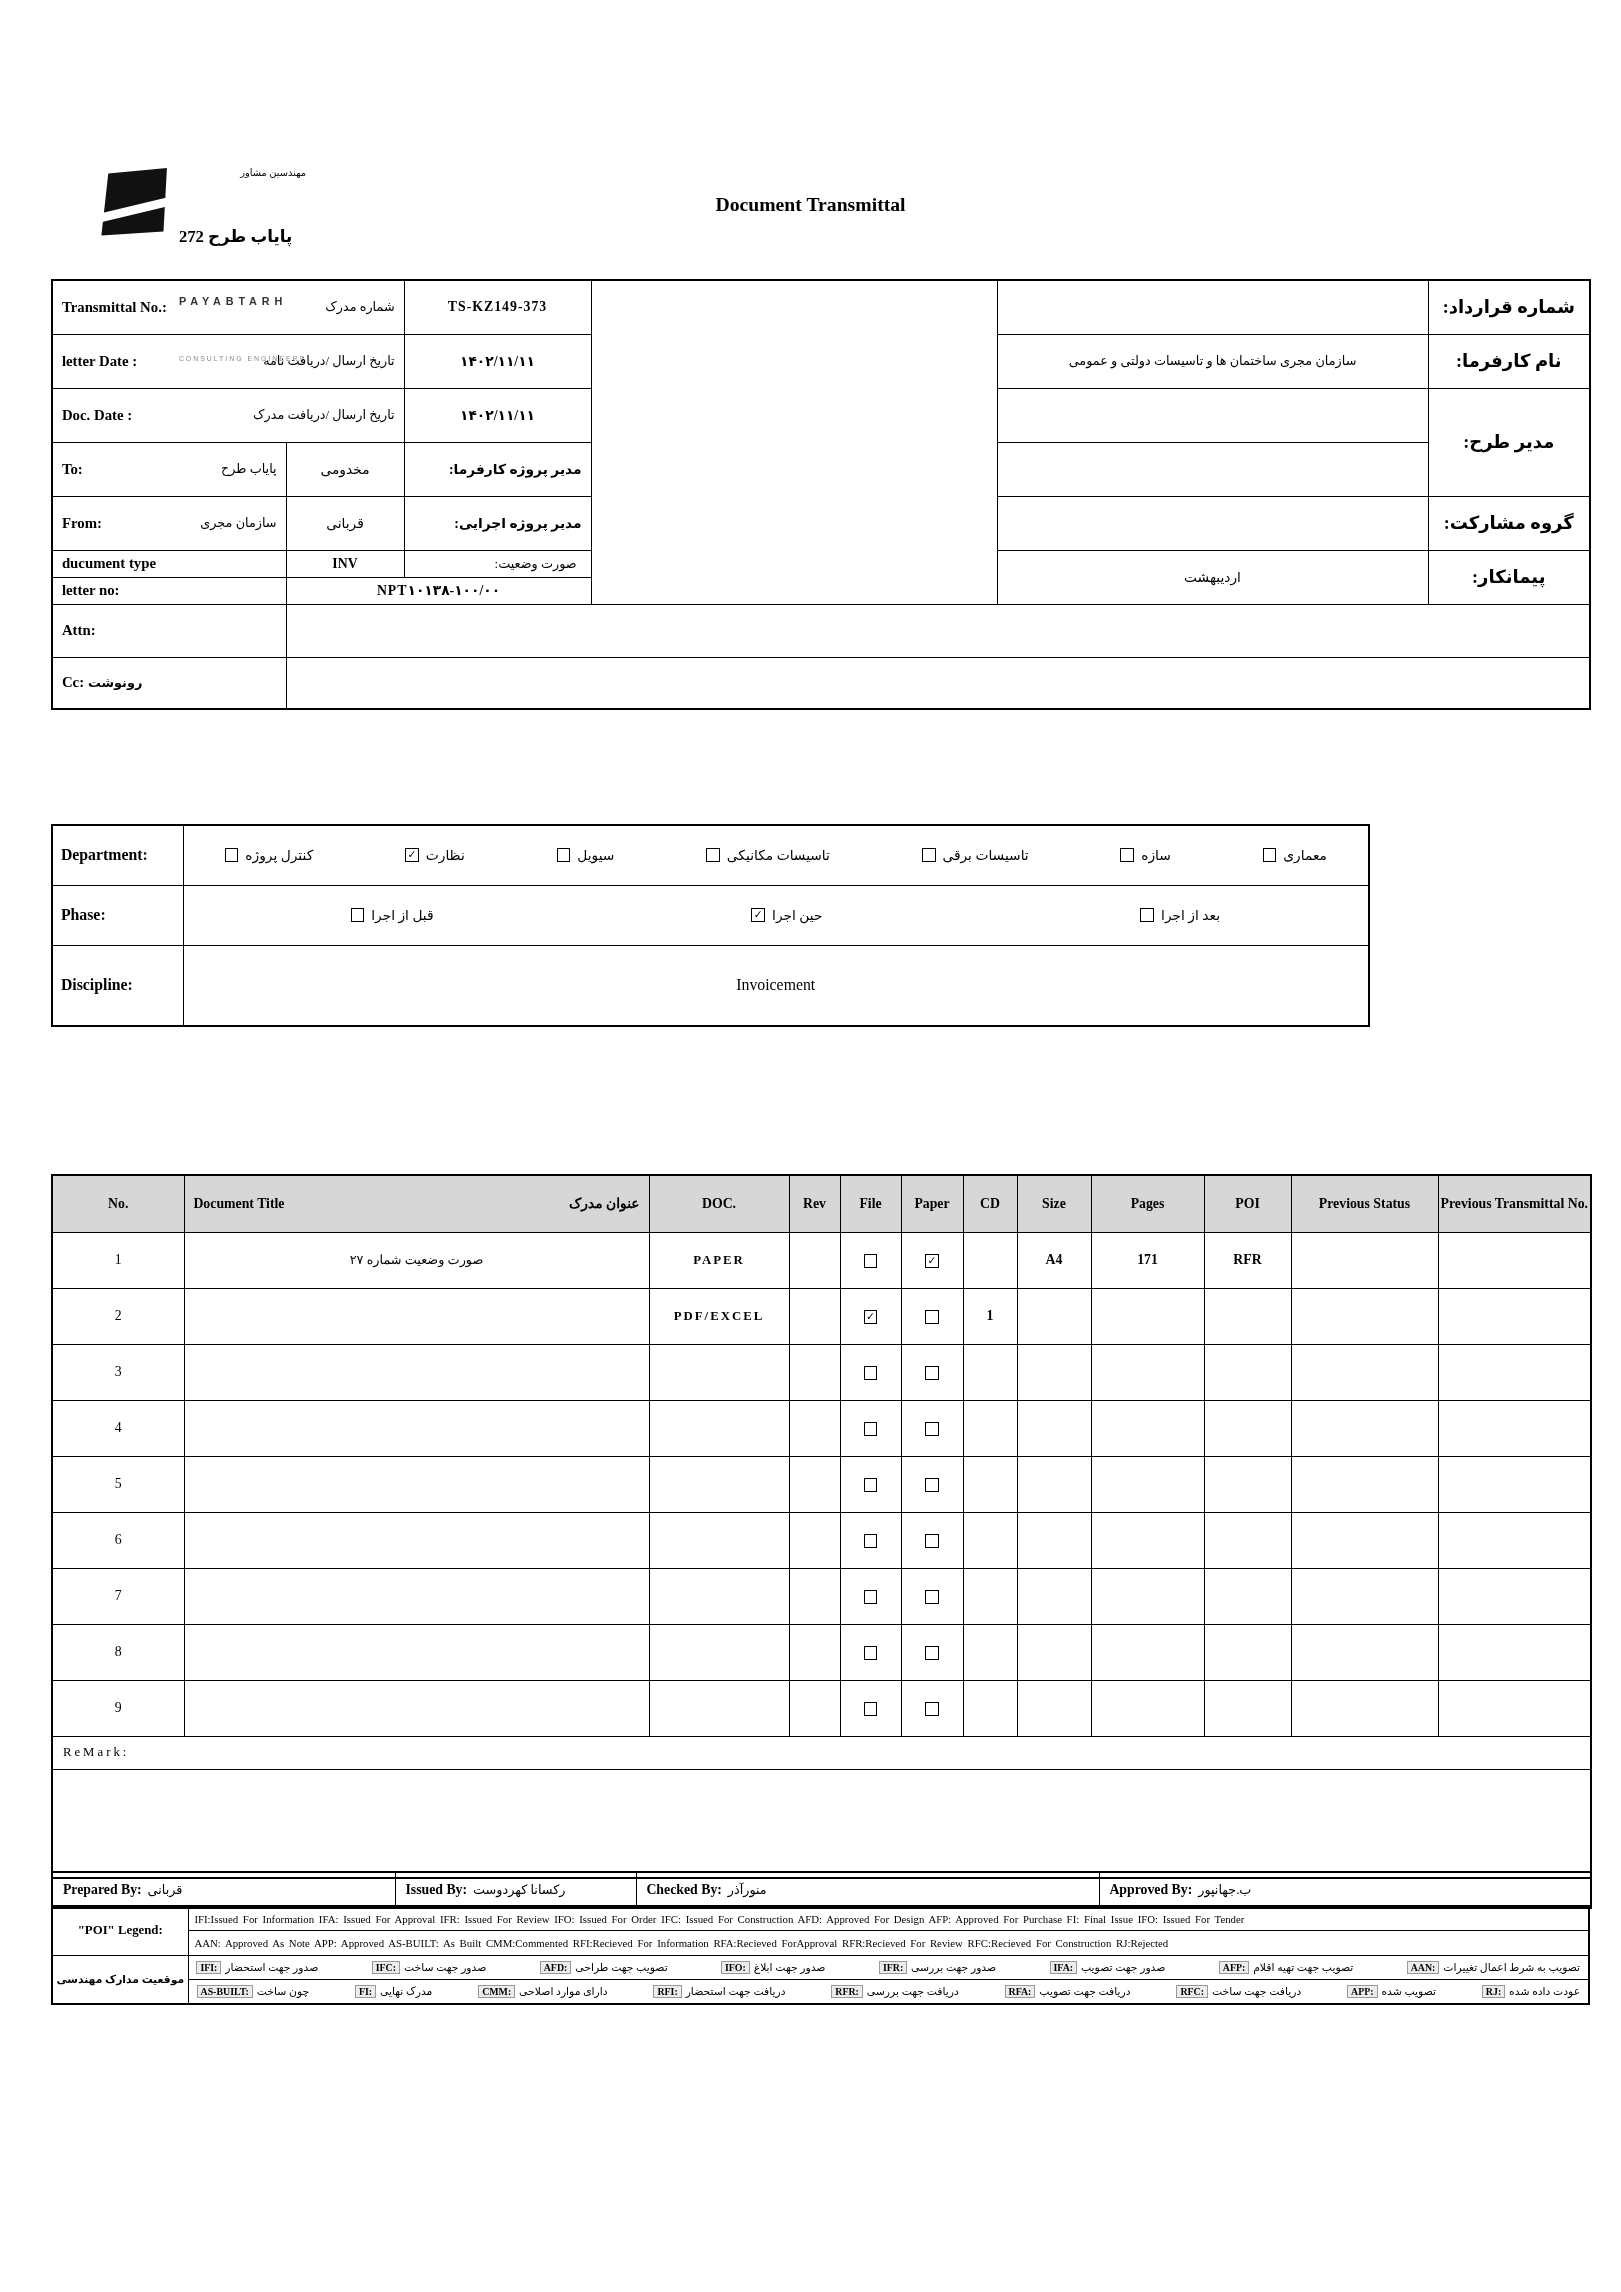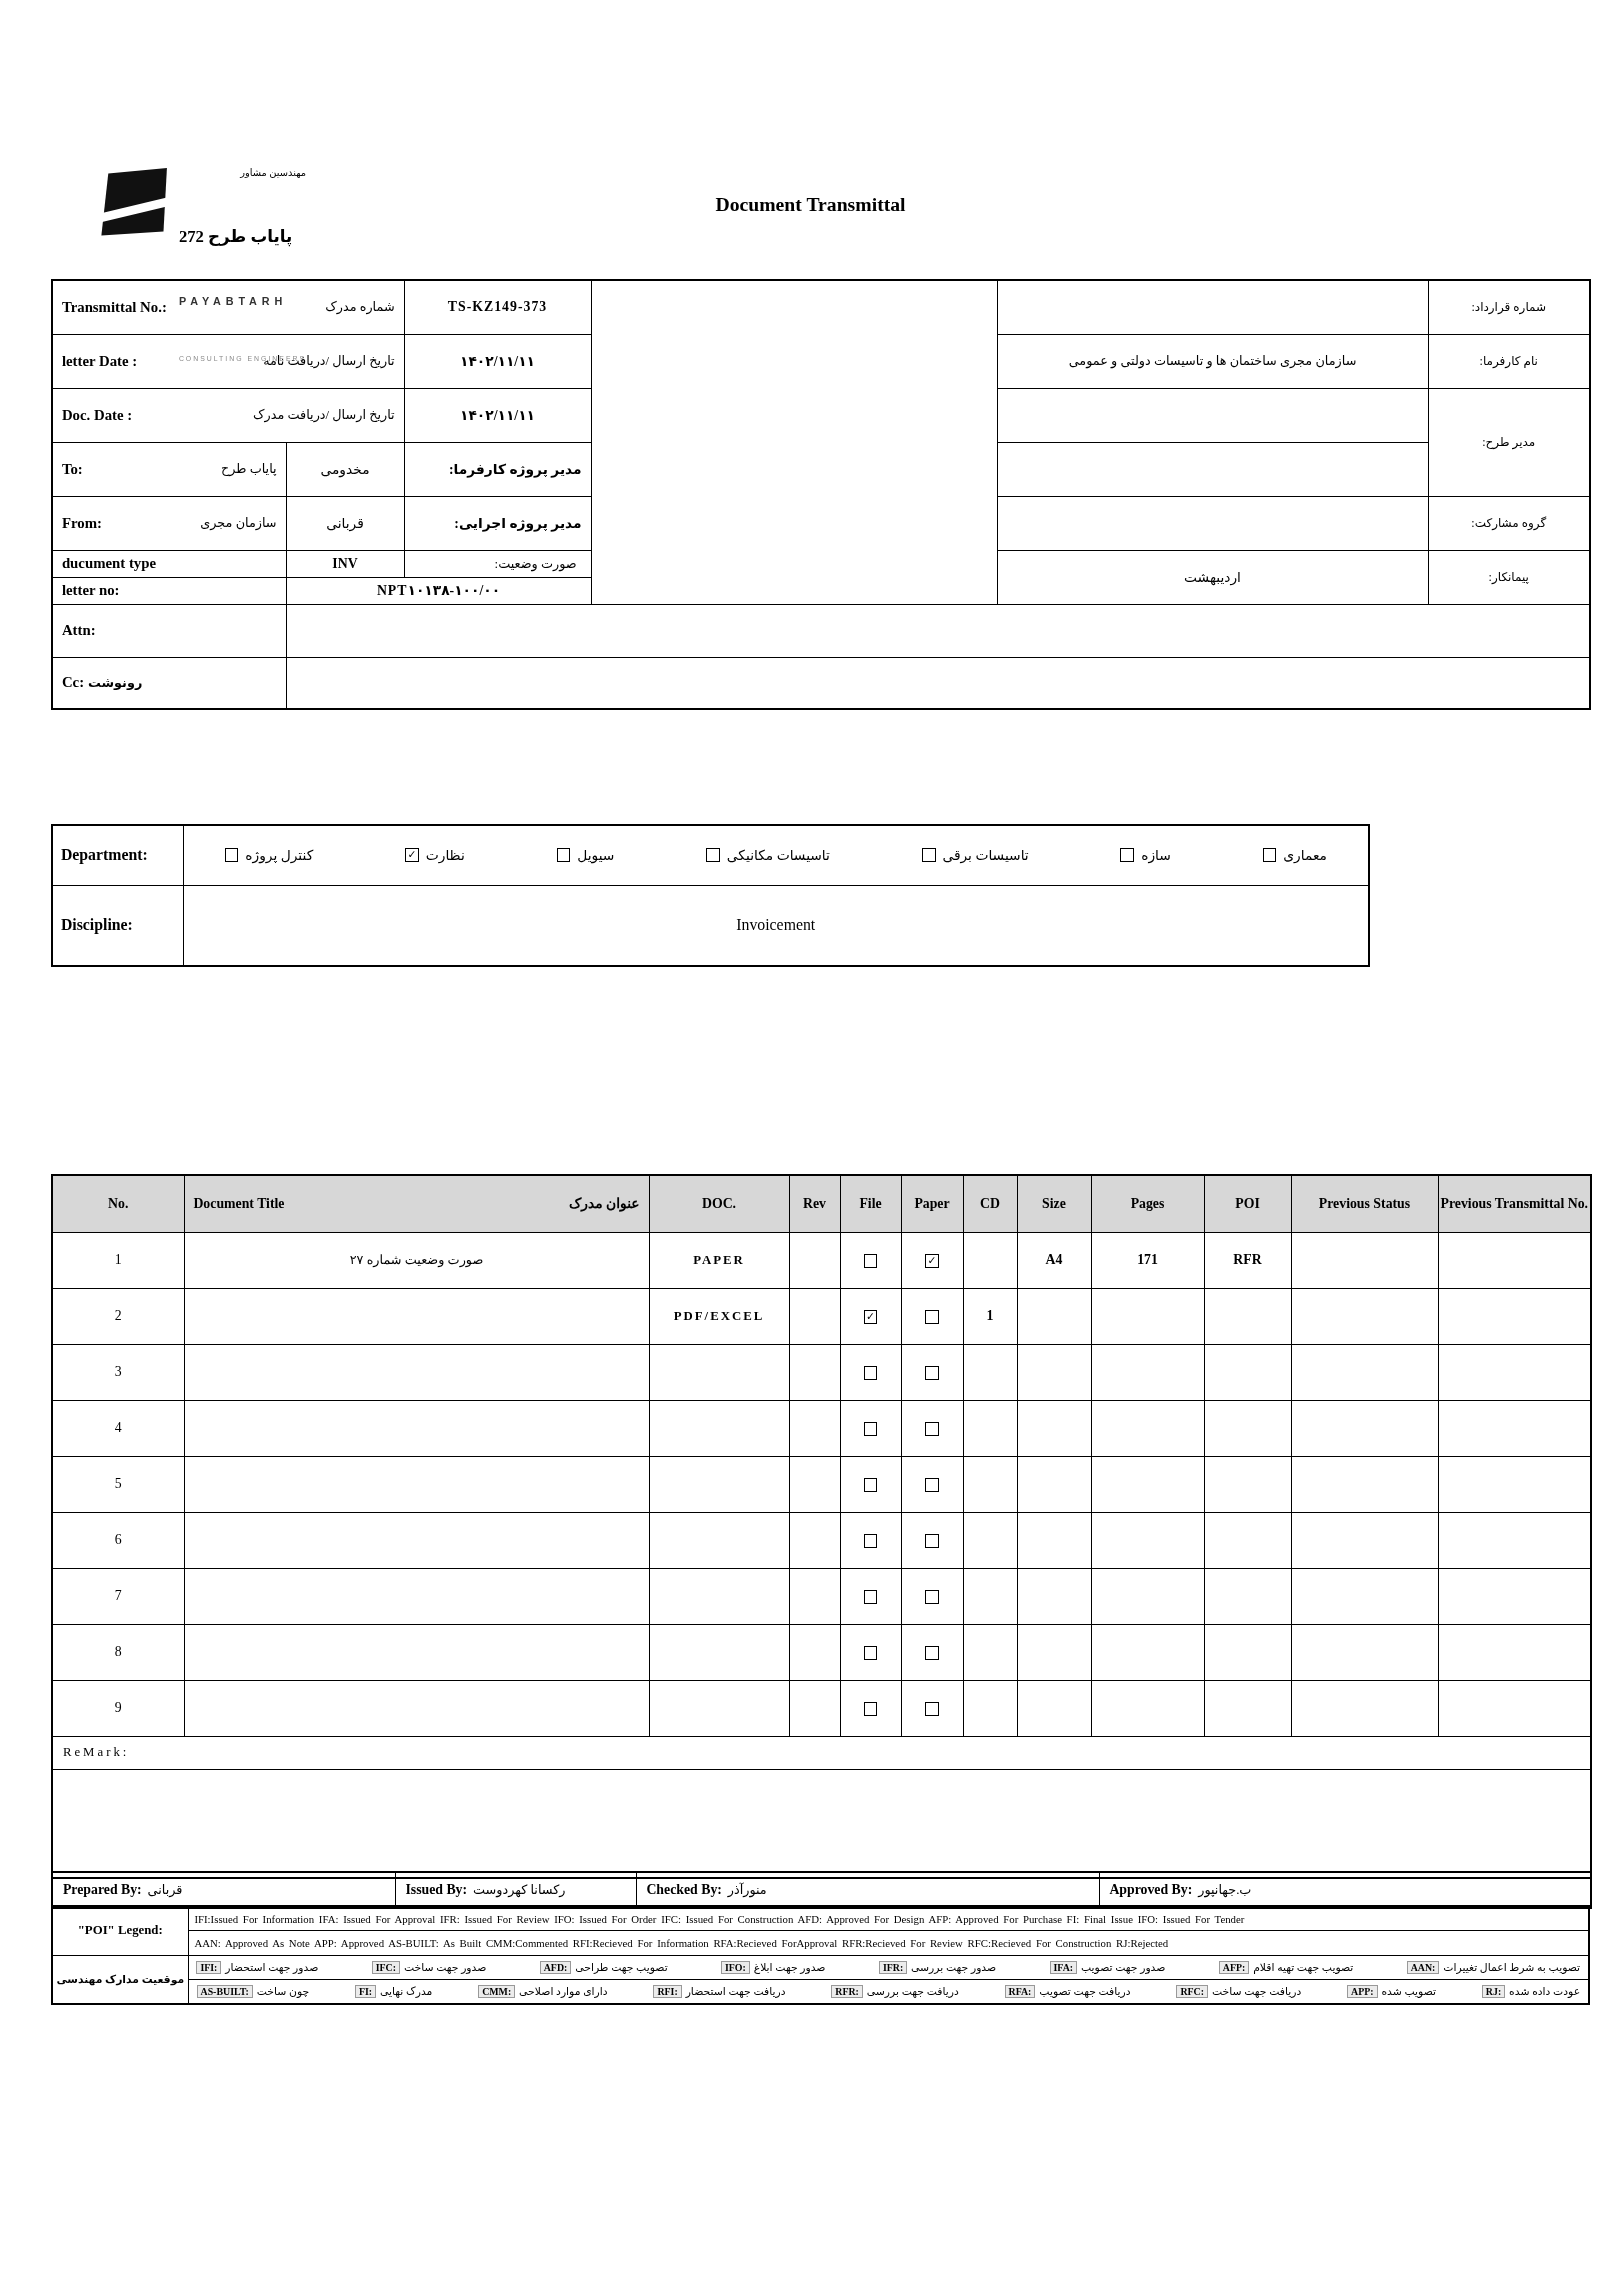--- a/index.html
+++ b/index.html
@@ -10,21 +10,21 @@
   table.tbl { border:2px solid #000; }
   td { border:1px solid #000; vertical-align:middle; overflow:hidden; font-size:13.8px; }
   .b { font-weight:bold; }
   .c { text-align:center; }
   .r { text-align:right; }
   .fa { direction:rtl; }
   .en-lbl { font-weight:bold; font-size:14.8px; }
   .fa-lbl { direction:rtl; font-size:12.8px; }
   .cellflex { display:flex; justify-content:space-between; align-items:center; height:100%; padding:0 8.9px; }
   .cellstart { display:flex; align-items:center; height:100%; padding:0 8.9px; gap:3.9px; }
-  .fa-hdr { direction:rtl; text-align:center; font-weight:normal; font-size:12px; }
+  .fa-hdr { direction:rtl; text-align:center; font-weight:bold; font-size:18px; }
   .cb { display:inline-block; width:13.8px; height:13.8px; border:1px solid #000; font-size:10.8px; line-height:11.8px; text-align:center; vertical-align:middle; background:#fff; }
   .cb-row { direction:rtl; display:flex; justify-content:space-between; align-items:center; height:100%; }
   .cbi { display:inline-flex; align-items:center; gap:6.9px; font-size:13.8px; }
   .cls-lbl { font-weight:bold; font-size:15.8px; padding-left:7.9px; }
   tr.hd td { background:#d7d7d7; font-weight:bold; text-align:center; font-size:13.8px; }
   .small2 { font-size:10.8px; line-height:1.25; }
   .sp2 { letter-spacing:2px; }
   .sp1 { letter-spacing:1px; }
   .remark-lbl { letter-spacing:3px; font-size:12.8px; padding-left:9.9px; text-align:left;margin-top:45px; }
   .sigcell { display:flex; align-items:center; height:100%; padding:0 9.9px; gap:5.9px; }
@@ -204,20 +204,39 @@
                 <span class="fa">نظارت</span>
                 <span class="cb">✓</span>
               </span>
           <span class="cbi">
                 <span class="fa">کنترل پروژه</span>
                 <span class="cb"></span>
               </span>
         </div>
       </td>
     </tr>
+    <tr style="height:60px">
+      <td class="cls-lbl">Phase:</td>
+      <td>
+        <div class="cb-row" style="padding:0 148px 0 167px;">
+          <span class="cbi">
+                <span class="fa">بعد از اجرا</span>
+                <span class="cb"></span>
+              </span>
+          <span class="cbi">
+                <span class="fa">حین اجرا</span>
+                <span class="cb">✓</span>
+              </span>
+          <span class="cbi">
+                <span class="fa">قبل از اجرا</span>
+                <span class="cb"></span>
+              </span>
+        </div>
+      </td>
+    </tr>
     <tr style="height:81px">
       <td class="cls-lbl">Discipline:</td>
       <td class="c" style="font-size:15.8px">Invoicement</td>
     </tr>
   </tbody>
     </table>
 
   <table class="tbl abs" style="left:51px; top:1174px; width:1539px;font-family:Liberation Serif, serif;">
     <colgroup>
       <col style="width:132px">

